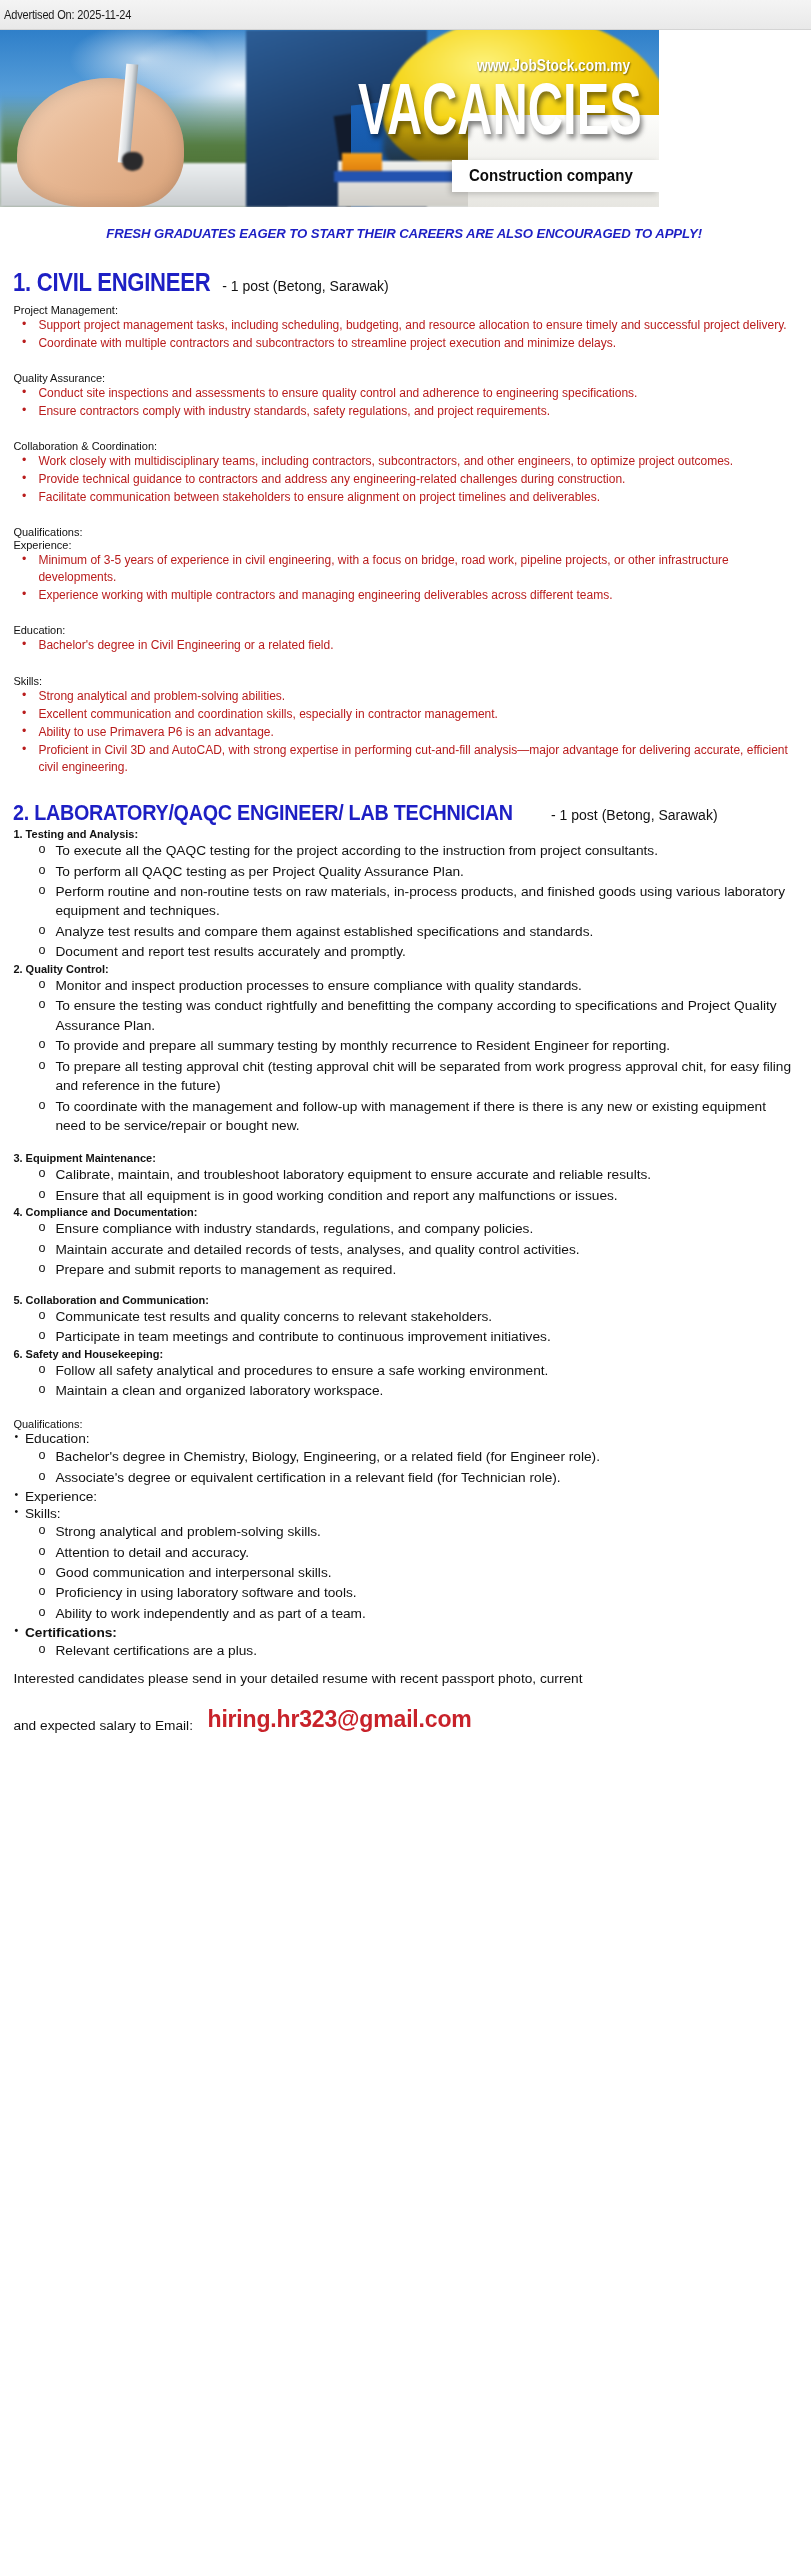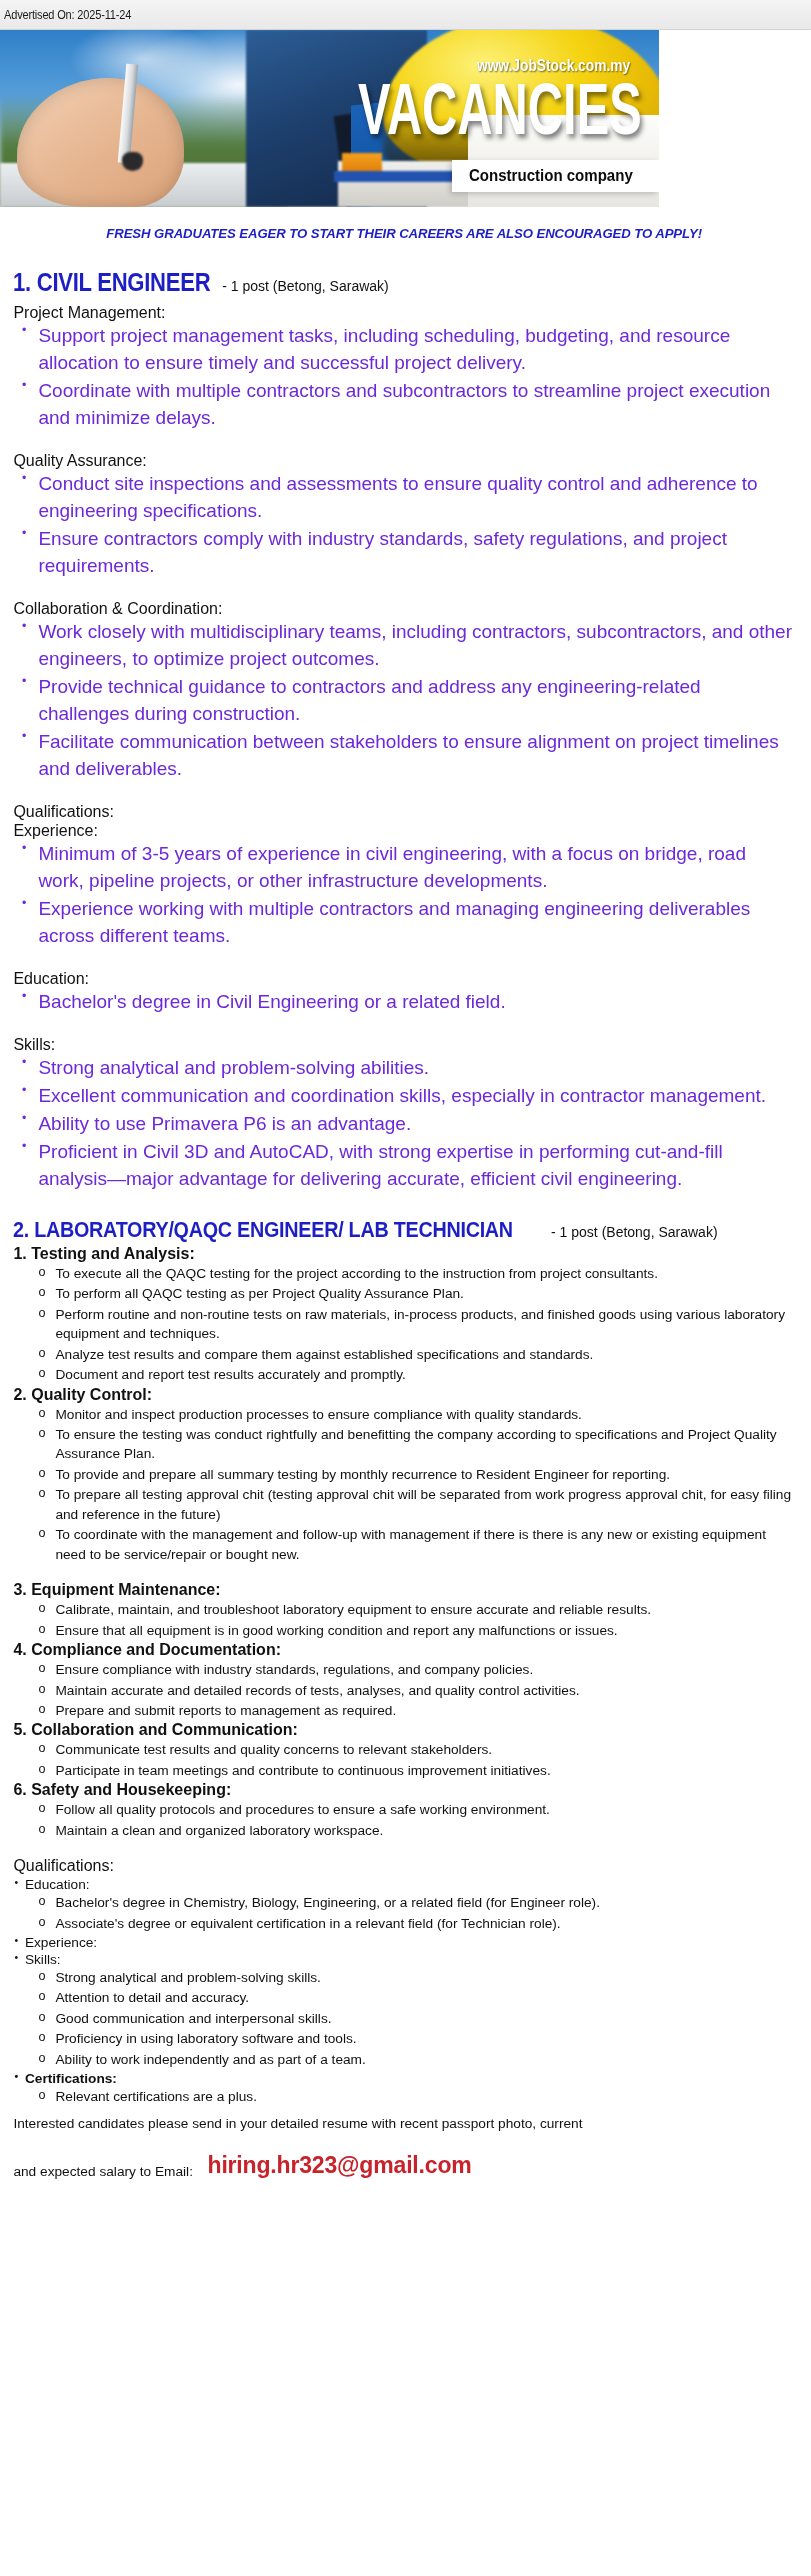--- a/index.html
+++ b/index.html
@@ -247,38 +247,38 @@
     font-size: 21.5px;
   }
   .job-meta {
     font-size: 14px;
     color: #111;
     display: inline-block;
     margin-left: -5.7px;
   }
 
   .sec-label {
-    font-size: 16px;
+    font-size: 11px;
     margin: 8.6px 0 1px 0;
     color: #111;
   }
   .sec-label.numbered { font-weight: bold; }
 
   ul.bullets {
     list-style: none;
     margin: 0 0 0 0;
     padding: 0;
   }
   ul.bullets > li {
     position: relative;
     padding-left: 25px;
-    font-size: 19px;
+    font-size: 12px;
     line-height: 1.42;
     margin: 0 0 1px 0;
-    color: #6d28d9;
+    color: #b91c1c;
   }
   ul.bullets > li::before {
     content: "•";
     position: absolute;
     left: 8.6px;
     top: -1px;
     font-size: 12.4px;
   }
 
   ul.obullets {
@@ -472,29 +472,29 @@
       <li>Ensure that all equipment is in good working condition and report any malfunctions or issues.</li>
     </ul>
 
     <div class="sec-label numbered" style="margin-top:1px">4. Compliance and Documentation:</div>
     <ul class="obullets">
       <li>Ensure compliance with industry standards, regulations, and company policies.</li>
       <li>Maintain accurate and detailed records of tests, analyses, and quality control activities.</li>
       <li>Prepare and submit reports to management as required.</li>
     </ul>
 
-    <div class="sec-label numbered" style="margin-top:1px">5. Collaboration and Communication:</div>
+    <div class="sec-label numbered" style="margin-top:14px">5. Collaboration and Communication:</div>
     <ul class="obullets">
       <li>Communicate test results and quality concerns to relevant stakeholders.</li>
       <li>Participate in team meetings and contribute to continuous improvement initiatives.</li>
     </ul>
 
     <div class="sec-label numbered" style="margin-top:1px">6. Safety and Housekeeping:</div>
     <ul class="obullets">
-      <li>Follow all quality protocols and procedures to ensure a safe working environment.</li>
+      <li>Follow all safety analytical and procedures to ensure a safe working environment.</li>
       <li>Maintain a clean and organized laboratory workspace.</li>
     </ul>
 
     <div class="spacer-md"></div>
 
     <div class="sec-label" style="margin-top:0">Qualifications:</div>
 
     <div class="dot-label">Education:</div>
     <ul class="obullets">
       <li>Bachelor's degree in Chemistry, Biology, Engineering, or a related field (for Engineer role).</li>

